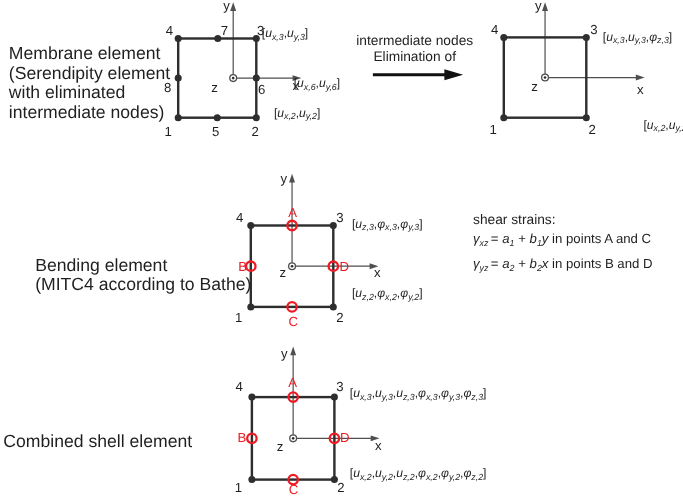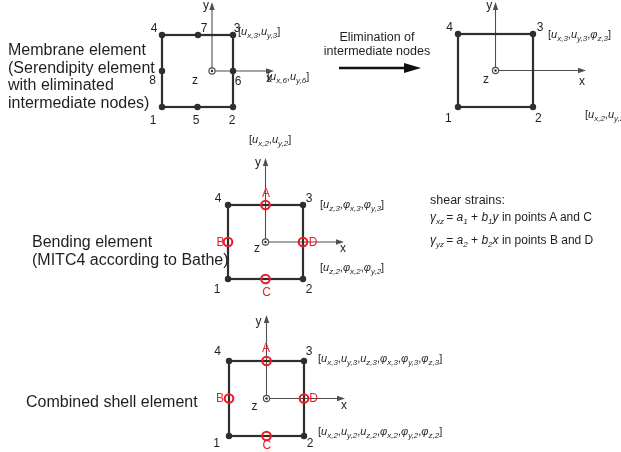--- a/index.html
+++ b/index.html
@@ -45,27 +45,27 @@
   <div class="caption" style="left:8px;top:41px;">
     <div>Membrane element</div>
     <div>(Serendipity element</div>
     <div>with eliminated</div>
     <div>intermediate nodes)</div>
   </div>
   <div class="caption" style="left:2px;top:233px;margin-left:30px;">
     <div>Bending element</div>
     <div>(MITC4 according to Bathe)</div>
   </div>
-  <div class="caption" style="left:3px;top:393px;margin-left:23px;">
+  <div class="caption" style="left:3px;top:393px;">
     <div>Combined shell element</div>
   </div>
 
   <div id="transition-text">
+    <div>intermediate nodes</div>
     <div>Elimination of</div>
-    <div>intermediate nodes</div>
   </div>
   <svg id="transition-arrow" width="88" height="14" viewBox="0 0 88 14">
     <line x1="3" y1="7" x2="69" y2="7"></line>
     <polygon points="85,7 68,2 68,12"></polygon>
   </svg>
 
   <svg class="diagram" style="left:140px;top:0;" width="140" height="128" viewBox="0 0 140 128">
     <line class="ax" x1="72" y1="71" x2="72" y2="8"></line>
     <polygon class="axhead" points="72,2 69.3,10 74.7,10"></polygon>
     <line class="ax" x1="72" y1="71" x2="127" y2="71"></line>
@@ -88,21 +88,21 @@
     <text x="98" y="85" text-anchor="middle">6</text>
     <text x="13" y="124" text-anchor="middle">1</text>
     <text x="56" y="124" text-anchor="middle">5</text>
     <text x="92" y="124" text-anchor="middle">2</text>
     <text x="66" y="9" text-anchor="middle">y</text>
     <text x="129" y="82" text-anchor="middle">x</text>
     <text x="55" y="84" text-anchor="middle">z</text>
   </svg>
   <div class="dof" style="left:238px;top:25px;"><span class="rt-n">[</span><span class="rt-i">u</span><span class="rt-si">x,3</span><span class="rt-n">,</span><span class="rt-i">u</span><span class="rt-si">y,3</span><span class="rt-n">]</span></div>
   <div class="dof" style="left:251px;top:70px;padding-left:16px;"><span class="rt-n">[</span><span class="rt-i">u</span><span class="rt-si">x,6</span><span class="rt-n">,</span><span class="rt-i">u</span><span class="rt-si">y,6</span><span class="rt-n">]</span></div>
-  <div class="dof" style="left:249px;top:97px;margin-top:36px;"><span class="rt-n">[</span><span class="rt-i">u</span><span class="rt-si">x,2</span><span class="rt-n">,</span><span class="rt-i">u</span><span class="rt-si">y,2</span><span class="rt-n">]</span></div>
+  <div class="dof" style="left:249px;top:97px;"><span class="rt-n">[</span><span class="rt-i">u</span><span class="rt-si">x,2</span><span class="rt-n">,</span><span class="rt-i">u</span><span class="rt-si">y,2</span><span class="rt-n">]</span></div>
 
   <svg class="diagram" style="left:440px;top:0;" width="160" height="128" viewBox="0 0 160 128">
     <line class="ax" x1="55.5" y1="70.5" x2="55.5" y2="8"></line>
     <polygon class="axhead" points="55.5,2 52.8,10 58.2,10"></polygon>
     <line class="ax" x1="55.5" y1="70.5" x2="139" y2="70.5"></line>
     <polygon class="axhead" points="146,70.5 138,67.8 138,73.2"></polygon>
     <rect class="sq" x="18" y="34" width="75" height="73"></rect>
     <circle class="zring" cx="55.5" cy="70.5" r="3.1"></circle>
     <circle class="zdot" cx="55.5" cy="70.5" r="1.2"></circle>
     <circle class="nd" cx="18" cy="34" r="3.2"></circle>

